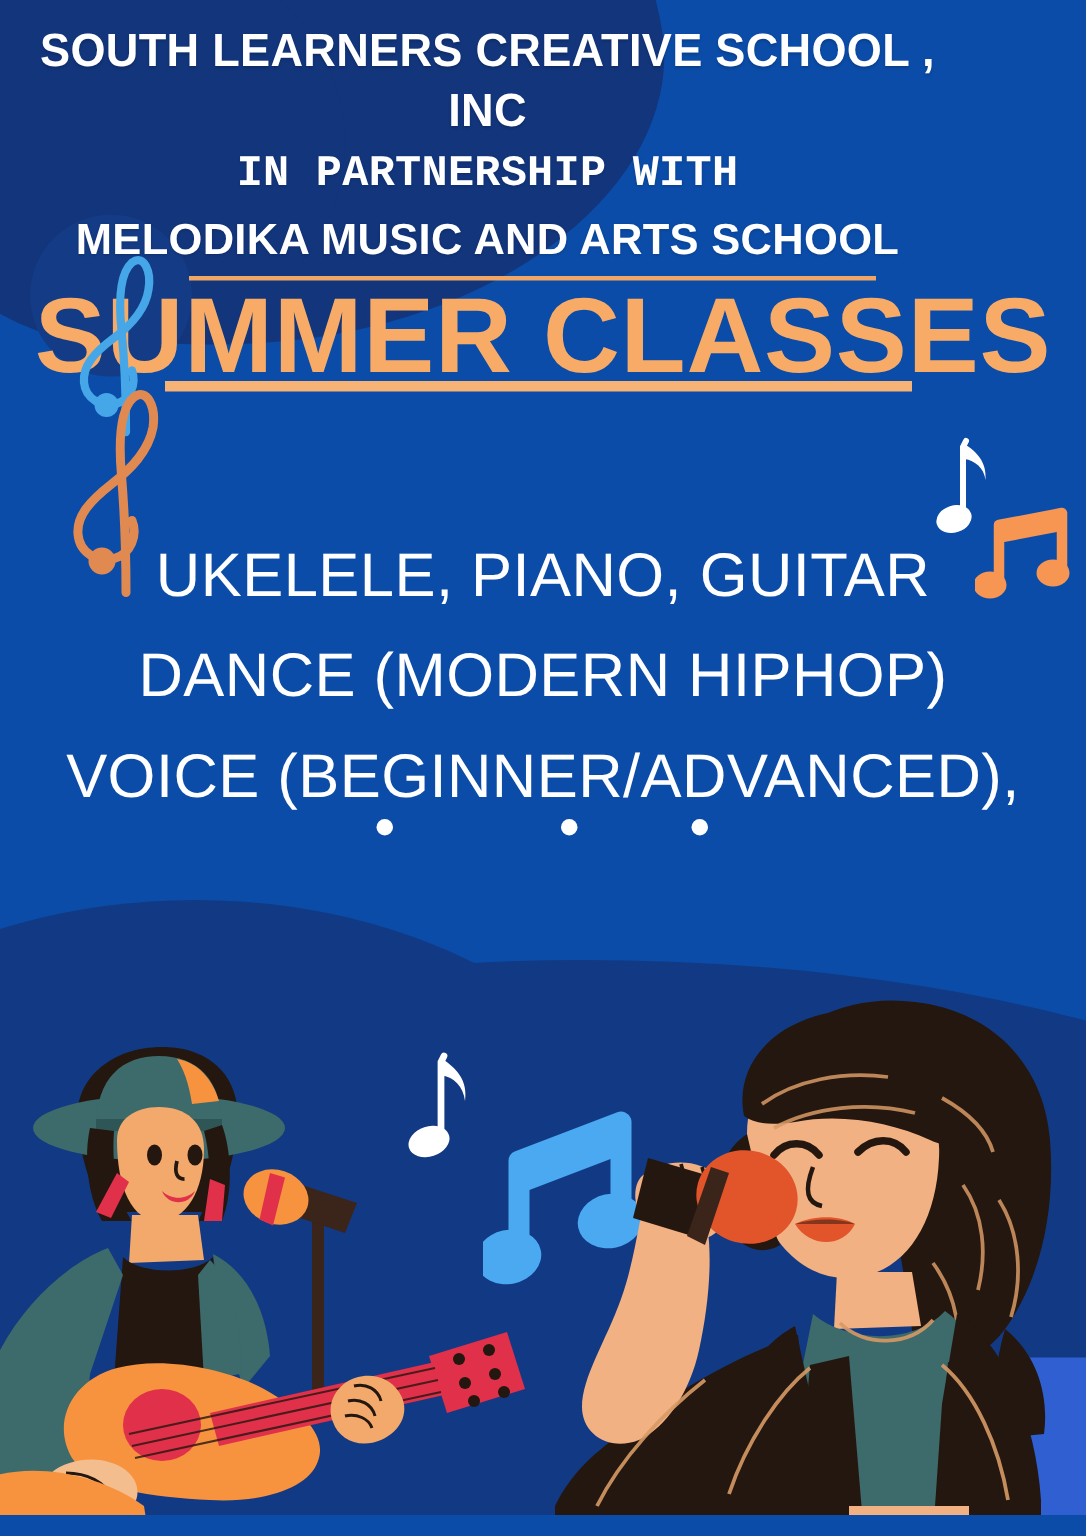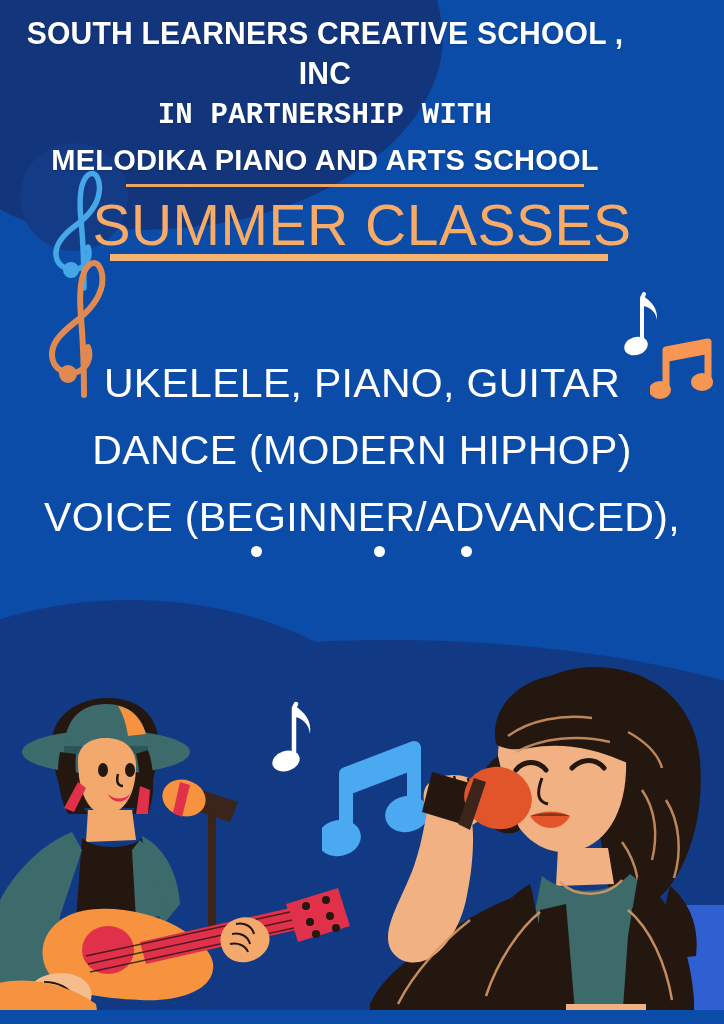--- a/index.html
+++ b/index.html
@@ -50,21 +50,21 @@
   #headline-1{font-size:31px;line-height:40px;transform:scaleX(.97);}
   #headline-2{font-size:29px;line-height:44px;font-family:Liberation Mono, monospace;}
   #headline-3{font-size:29px;line-height:44px;}
 
   
   #rule-top{
     left:126px;top:184px;width:458px;height:3px;background:#f0a766;
   }
   #title{
     left:0;top:194px;width:724px;text-align:center;
-    color:#f7ab66;font-size:57px;font-weight:normal;line-height:62px;
+    color:#f7ab66;font-size:71px;font-weight:bold;line-height:62px;
     letter-spacing:.5px;
   }
   #rule-bottom{
     left:110px;top:254px;width:498px;height:7px;background:#f7b276;
   }
 
   
   #courses{
     left:0;top:350px;width:724px;text-align:center;color:#ffffff;
     font-size:41px;line-height:67px;font-weight:normal;letter-spacing:.3px;
@@ -96,21 +96,21 @@
   <div class="layer" id="blob-topleft"></div>
   <div class="layer" id="blob-topleft-2"></div>
   <div class="layer" id="blob-circle-small"></div>
   <div class="layer" id="blob-bottom"></div>
   <div class="layer" id="blob-bottom-left-dark"></div>
   <div class="layer" id="blob-bottomright-bright"></div>
 
   <div class="layer" id="header">
     <div class="headline" id="headline-1">SOUTH LEARNERS  CREATIVE SCHOOL , INC</div>
     <div class="headline" id="headline-2">IN PARTNERSHIP WITH</div>
-    <div class="headline" id="headline-3">MELODIKA PIANO AND ARTS SCHOOL</div>
+    <div class="headline" id="headline-3">MELODIKA MUSIC AND ARTS SCHOOL</div>
   </div>
 
   <div class="layer" id="rule-top"></div>
   <div class="layer" id="title">SUMMER CLASSES</div>
   <div class="layer" id="rule-bottom"></div>
 
   <div class="layer" id="courses">
     <span class="course-line">UKELELE, PIANO, GUITAR</span>
     <span class="course-line">DANCE (MODERN HIPHOP)</span>
     <span class="course-line">VOICE (BEGINNER/ADVANCED),</span>

